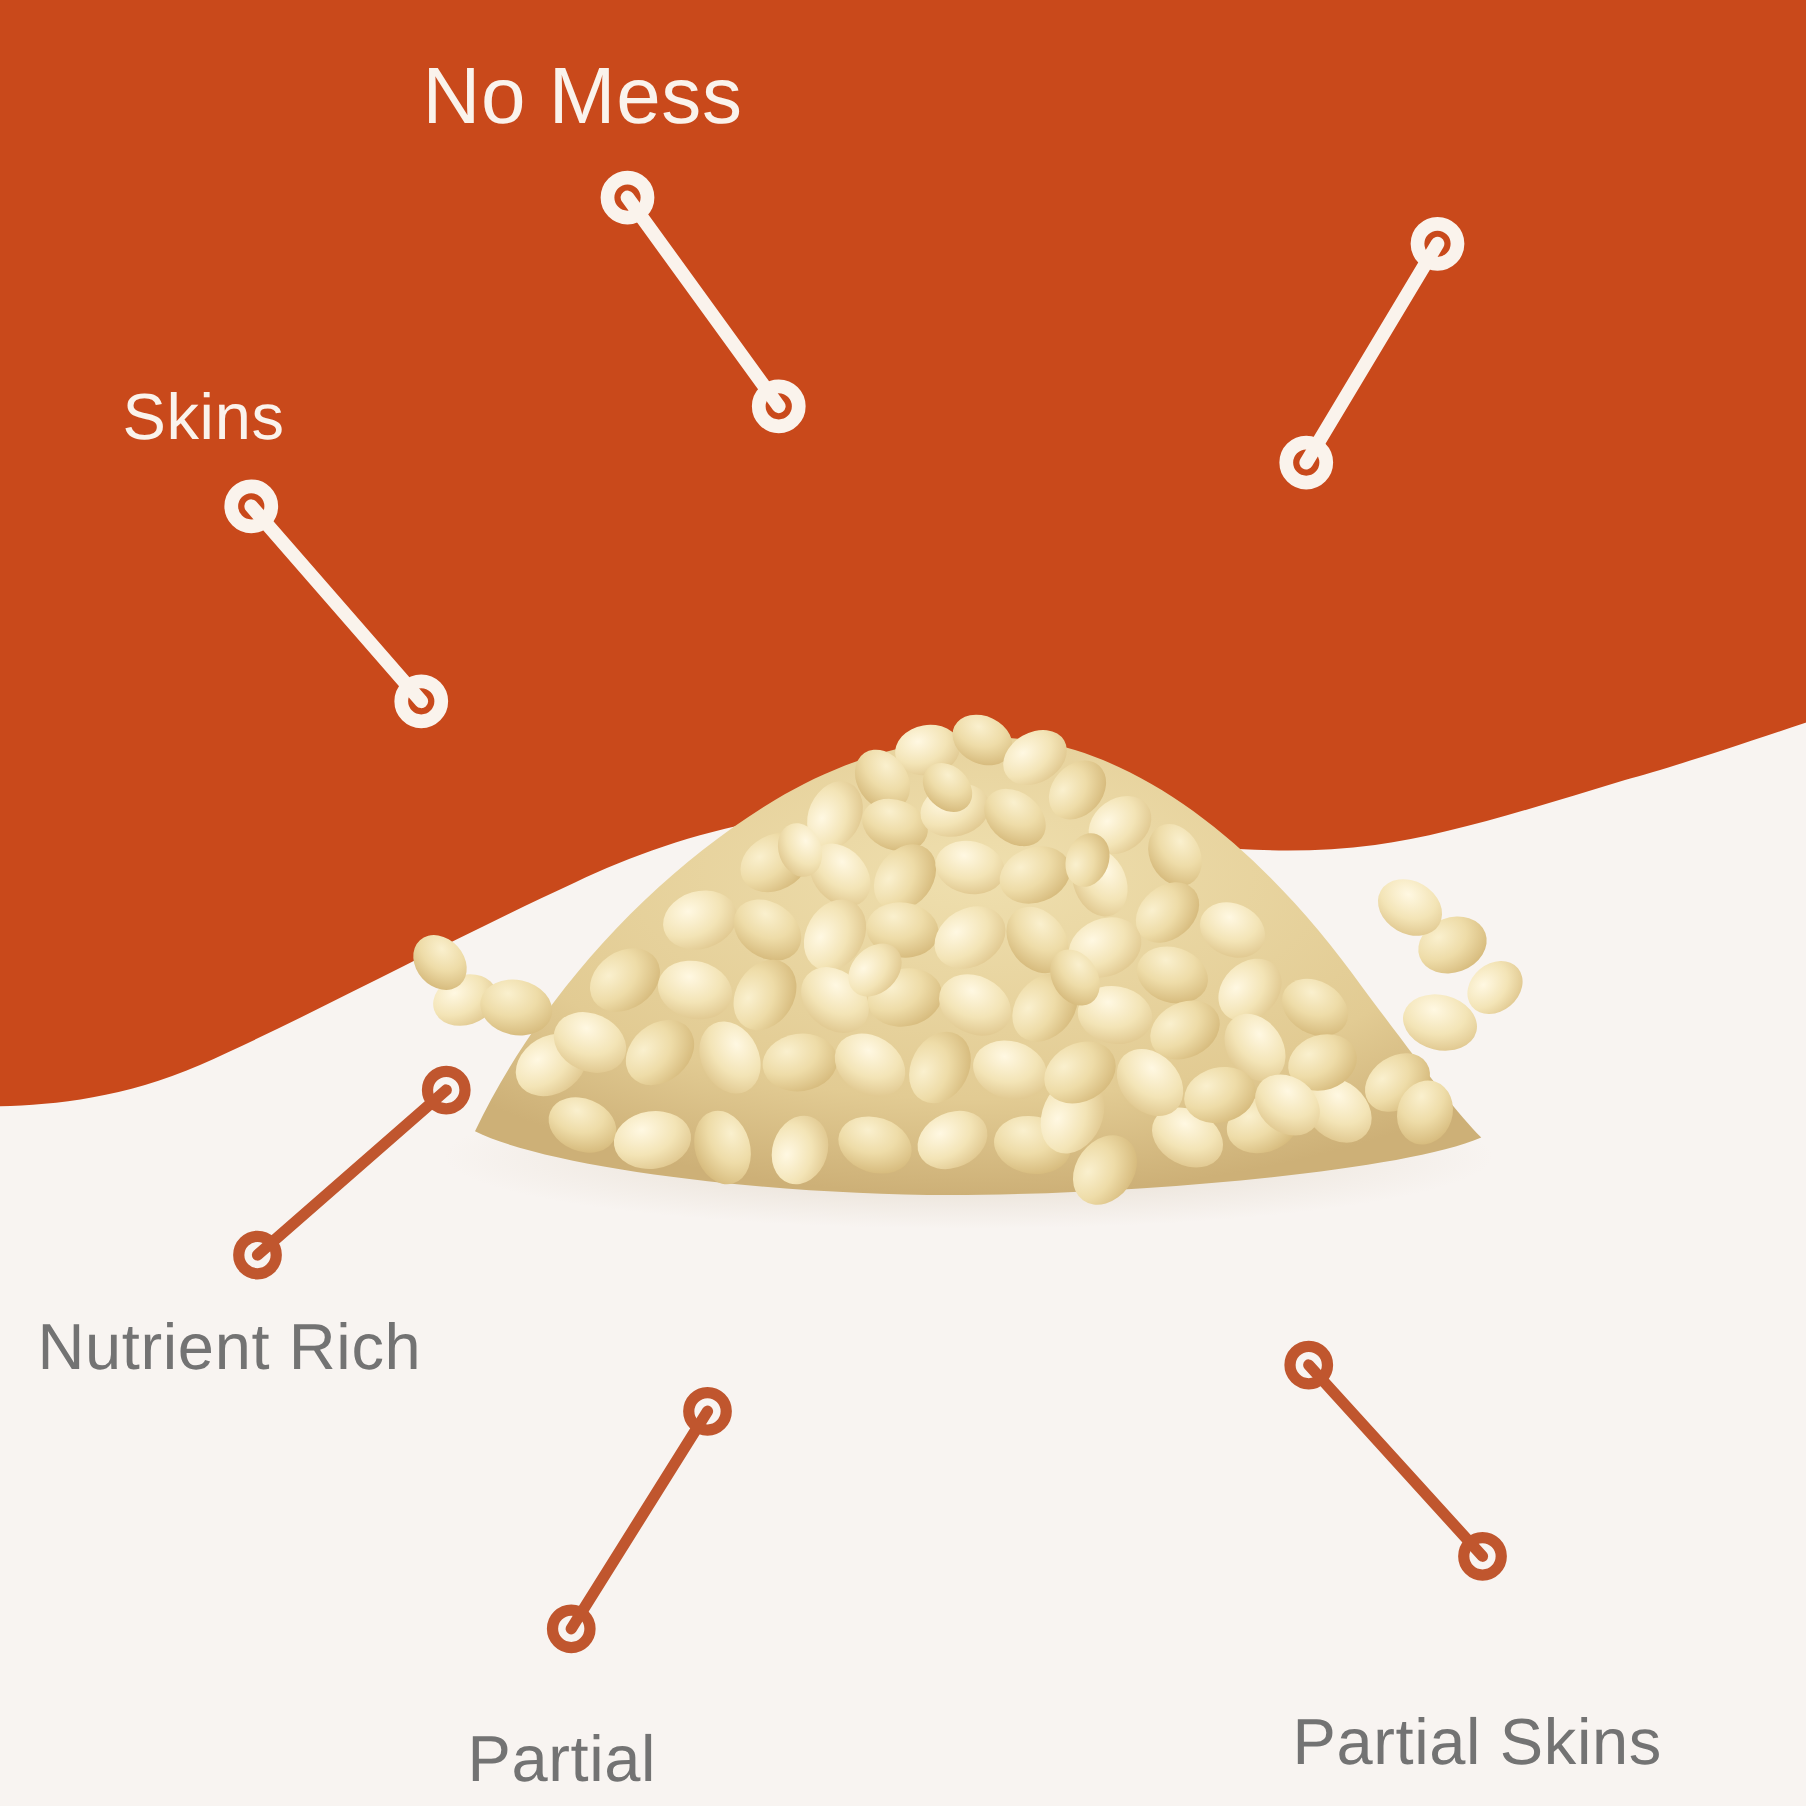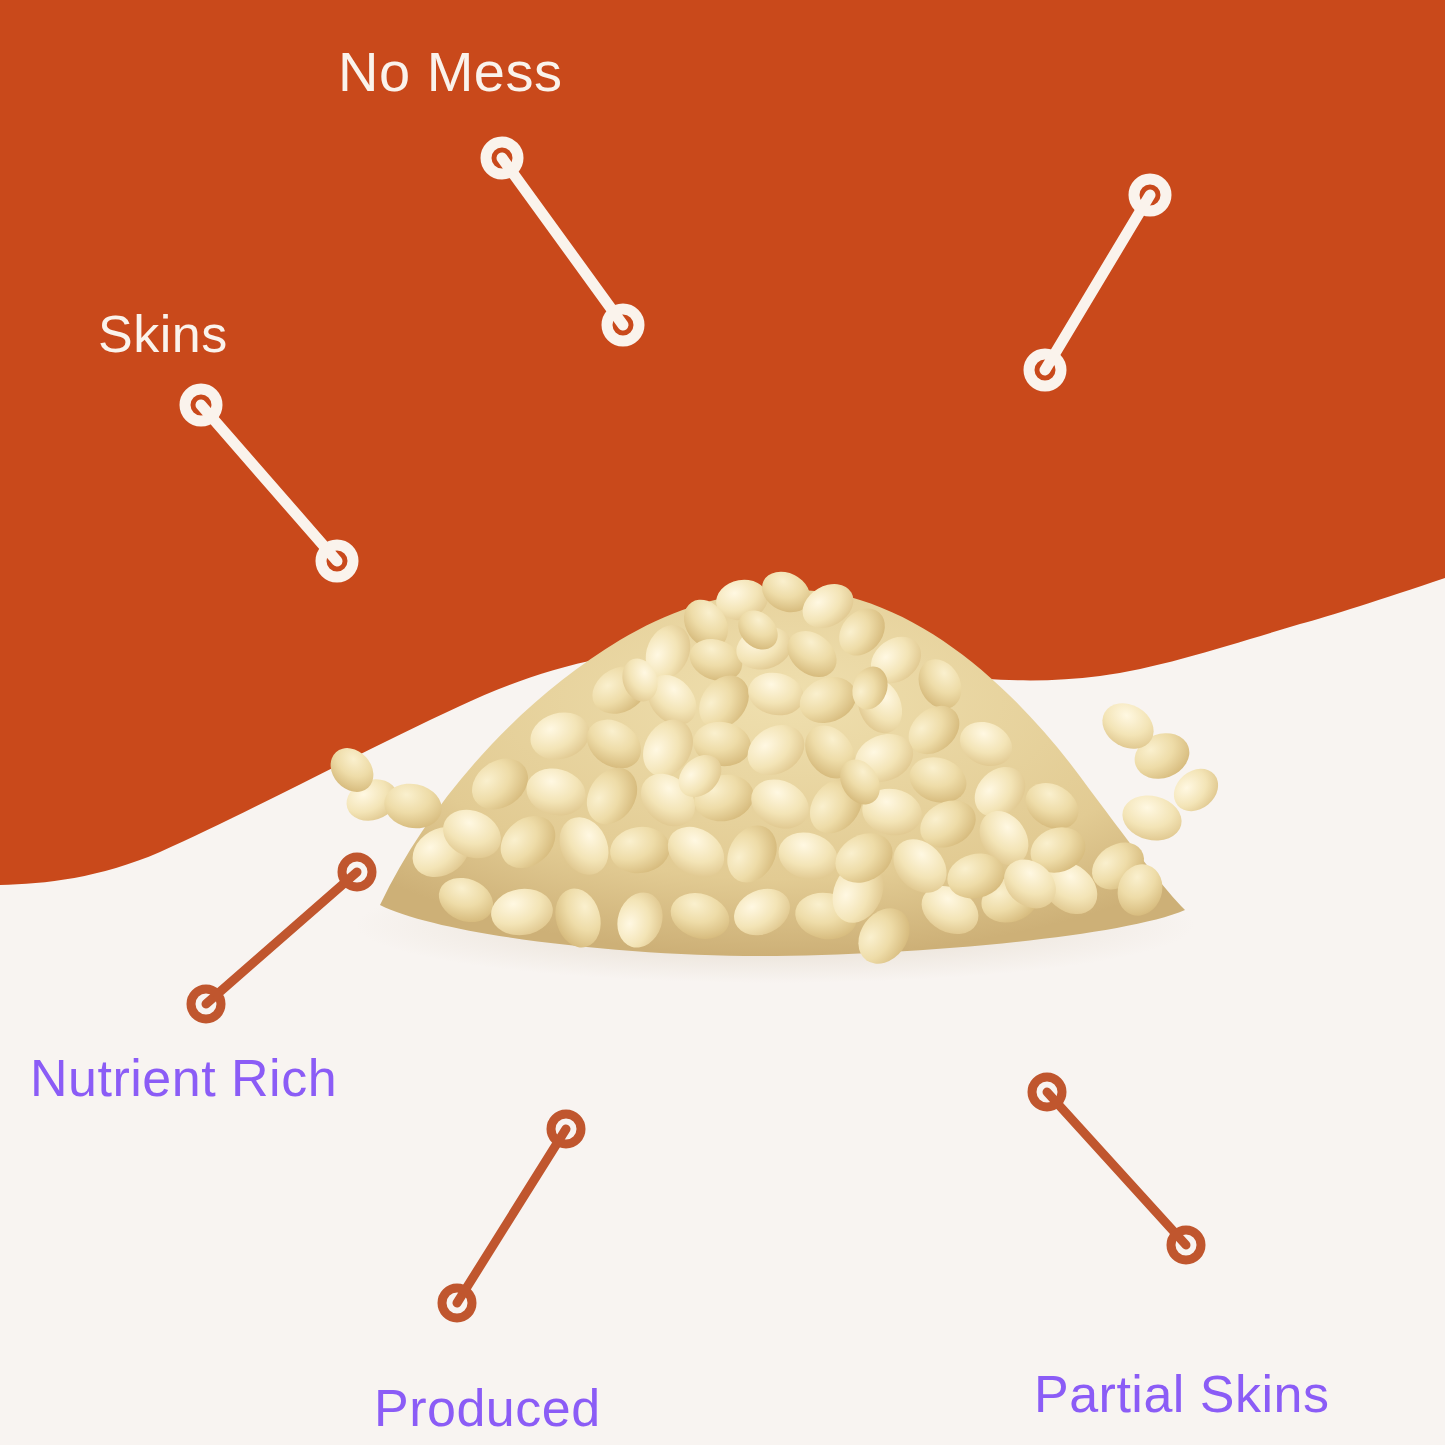--- a/index.html
+++ b/index.html
@@ -23,24 +23,24 @@
     height: 1445px;
   }
   .label {
     position: absolute;
     white-space: nowrap;
     font-weight: 400;
     letter-spacing: 0.5px;
     line-height: 1;
   }
   .label-light { color: #FAF3EC; }
-  .label-dark  { color: #8b5cf6; }
+  .label-dark  { color: #737373; }
 
   #label-fresh          { left: 98px;  top: 308px;  font-size: 52px; }
-  #label-no-mess        { left: 338px; top: 44px;   font-size: 56px; }
+  #label-no-mess        { left: 338px; top: 44px;   font-size: 64px; }
   #label-produced-usa   { left: 948px; top: 82px;   font-size: 56px; }
   #label-nutrient-rich  { left: 30px;  top: 1052px; font-size: 52px; }
   #label-blanched       { left: 374px; top: 1382px; font-size: 52px; }
   #label-partial-skins  { left: 1034px;top: 1368px; font-size: 52px; }
 </style>
 </head>
 <body>
 
 <div id="infographic">
 
@@ -209,17 +209,17 @@
     </g>
   </svg>
 
   <div class="label label-light" id="label-fresh">Skins</div>
 
   <div class="label label-light" id="label-no-mess">No Mess</div>
 
 
   <div class="label label-dark" id="label-nutrient-rich">Nutrient Rich</div>
 
-  <div class="label label-dark" id="label-blanched">Produced</div>
+  <div class="label label-dark" id="label-blanched">Partial</div>
 
   <div class="label label-dark" id="label-partial-skins">Partial Skins</div>
 
 </div>
 
 </body></html>

